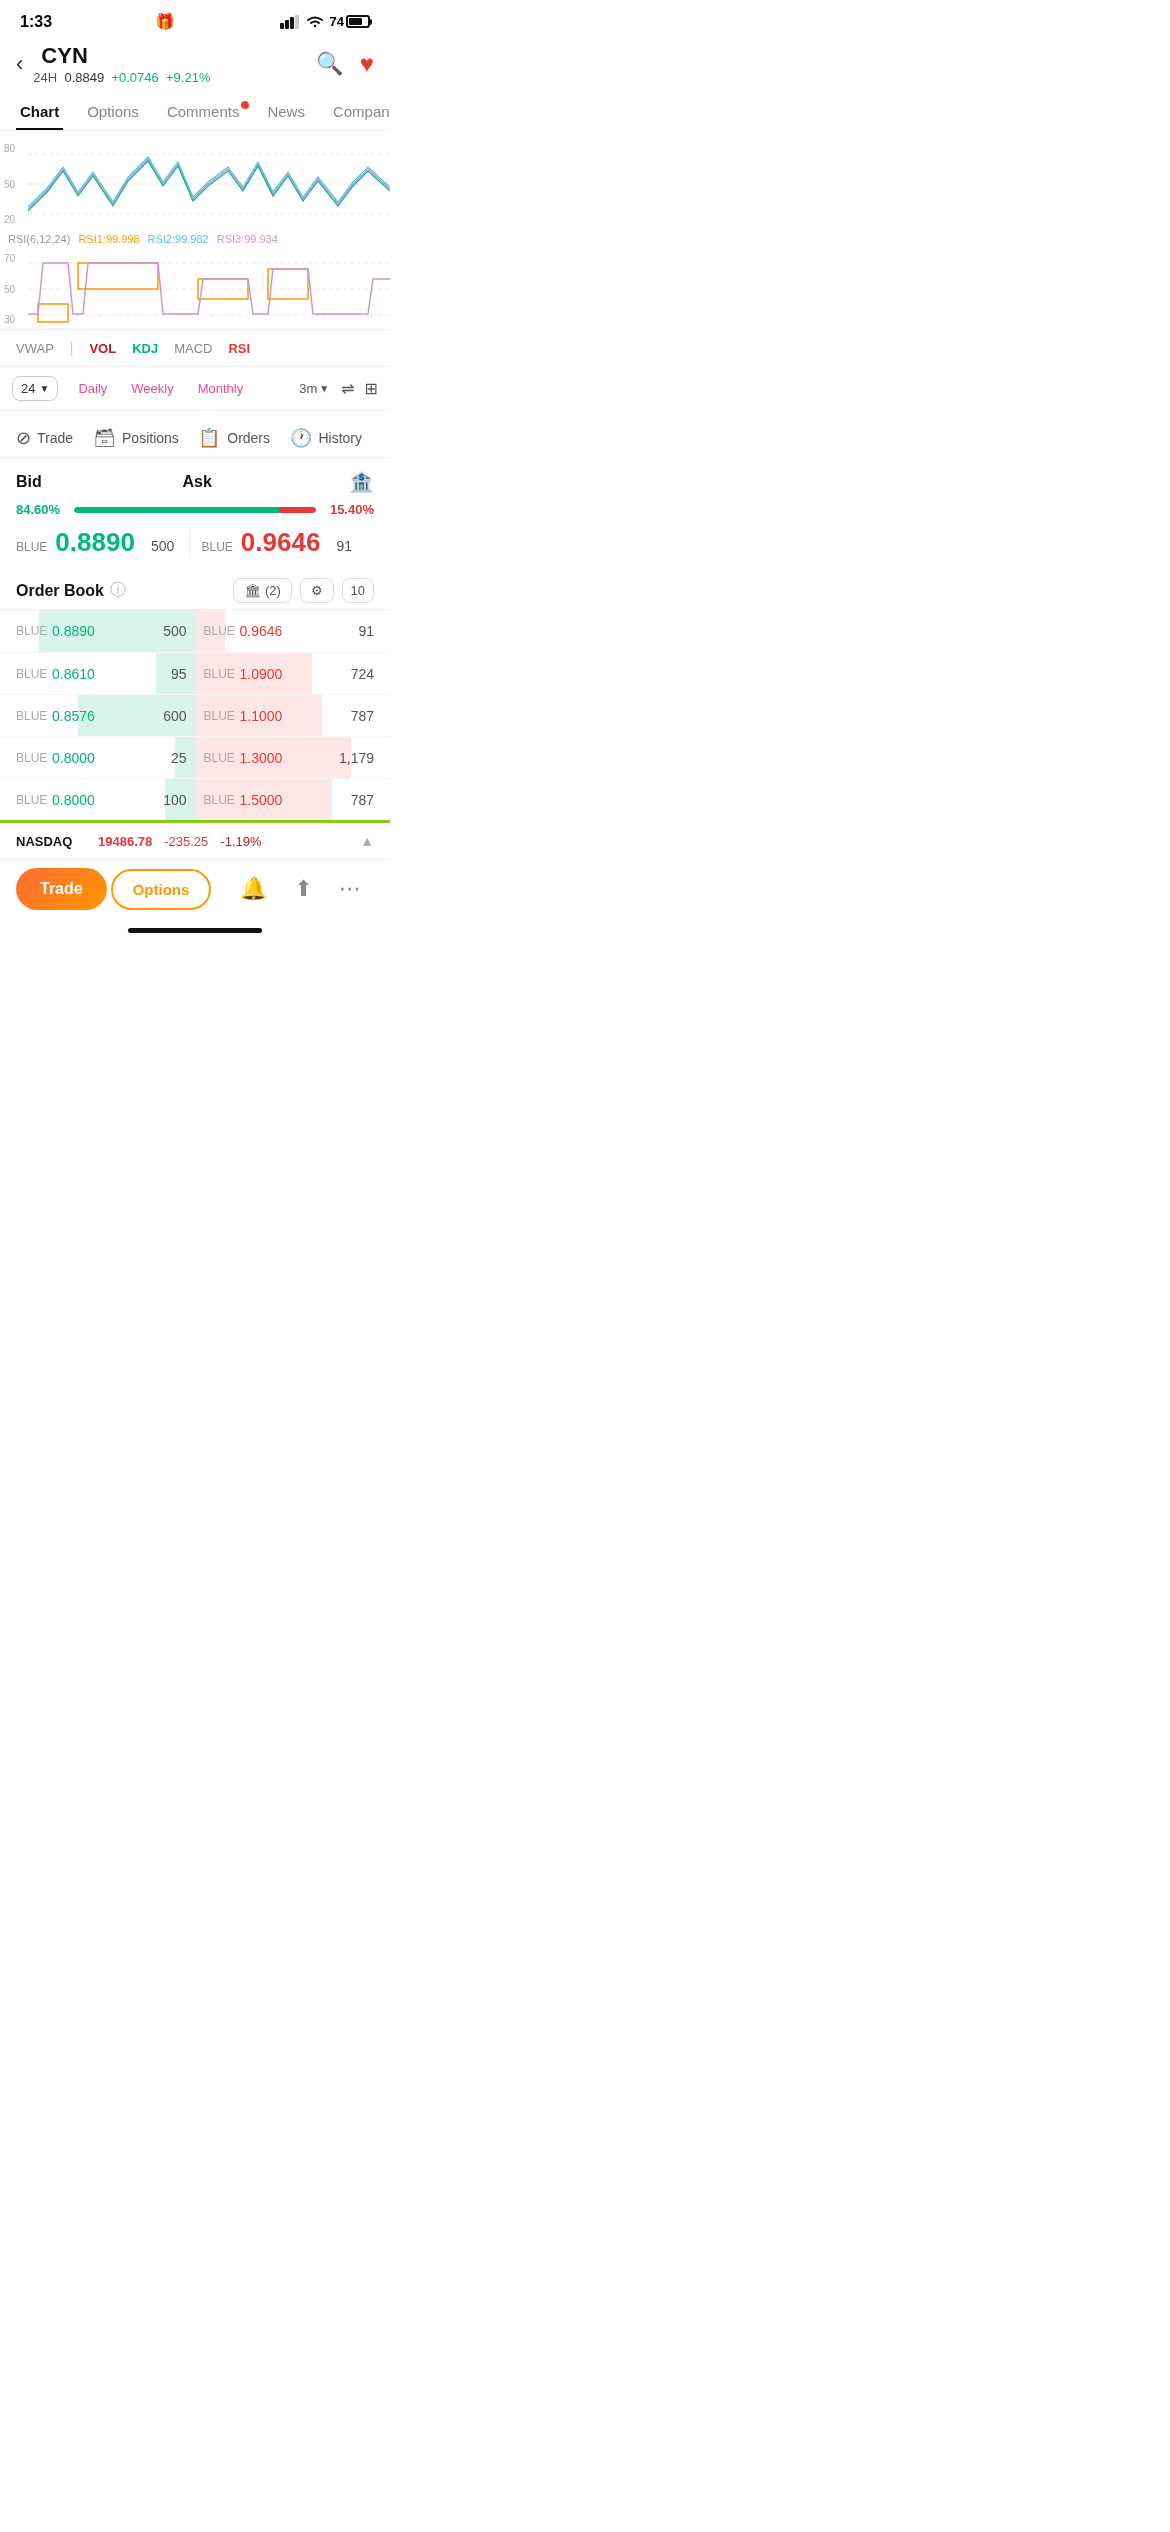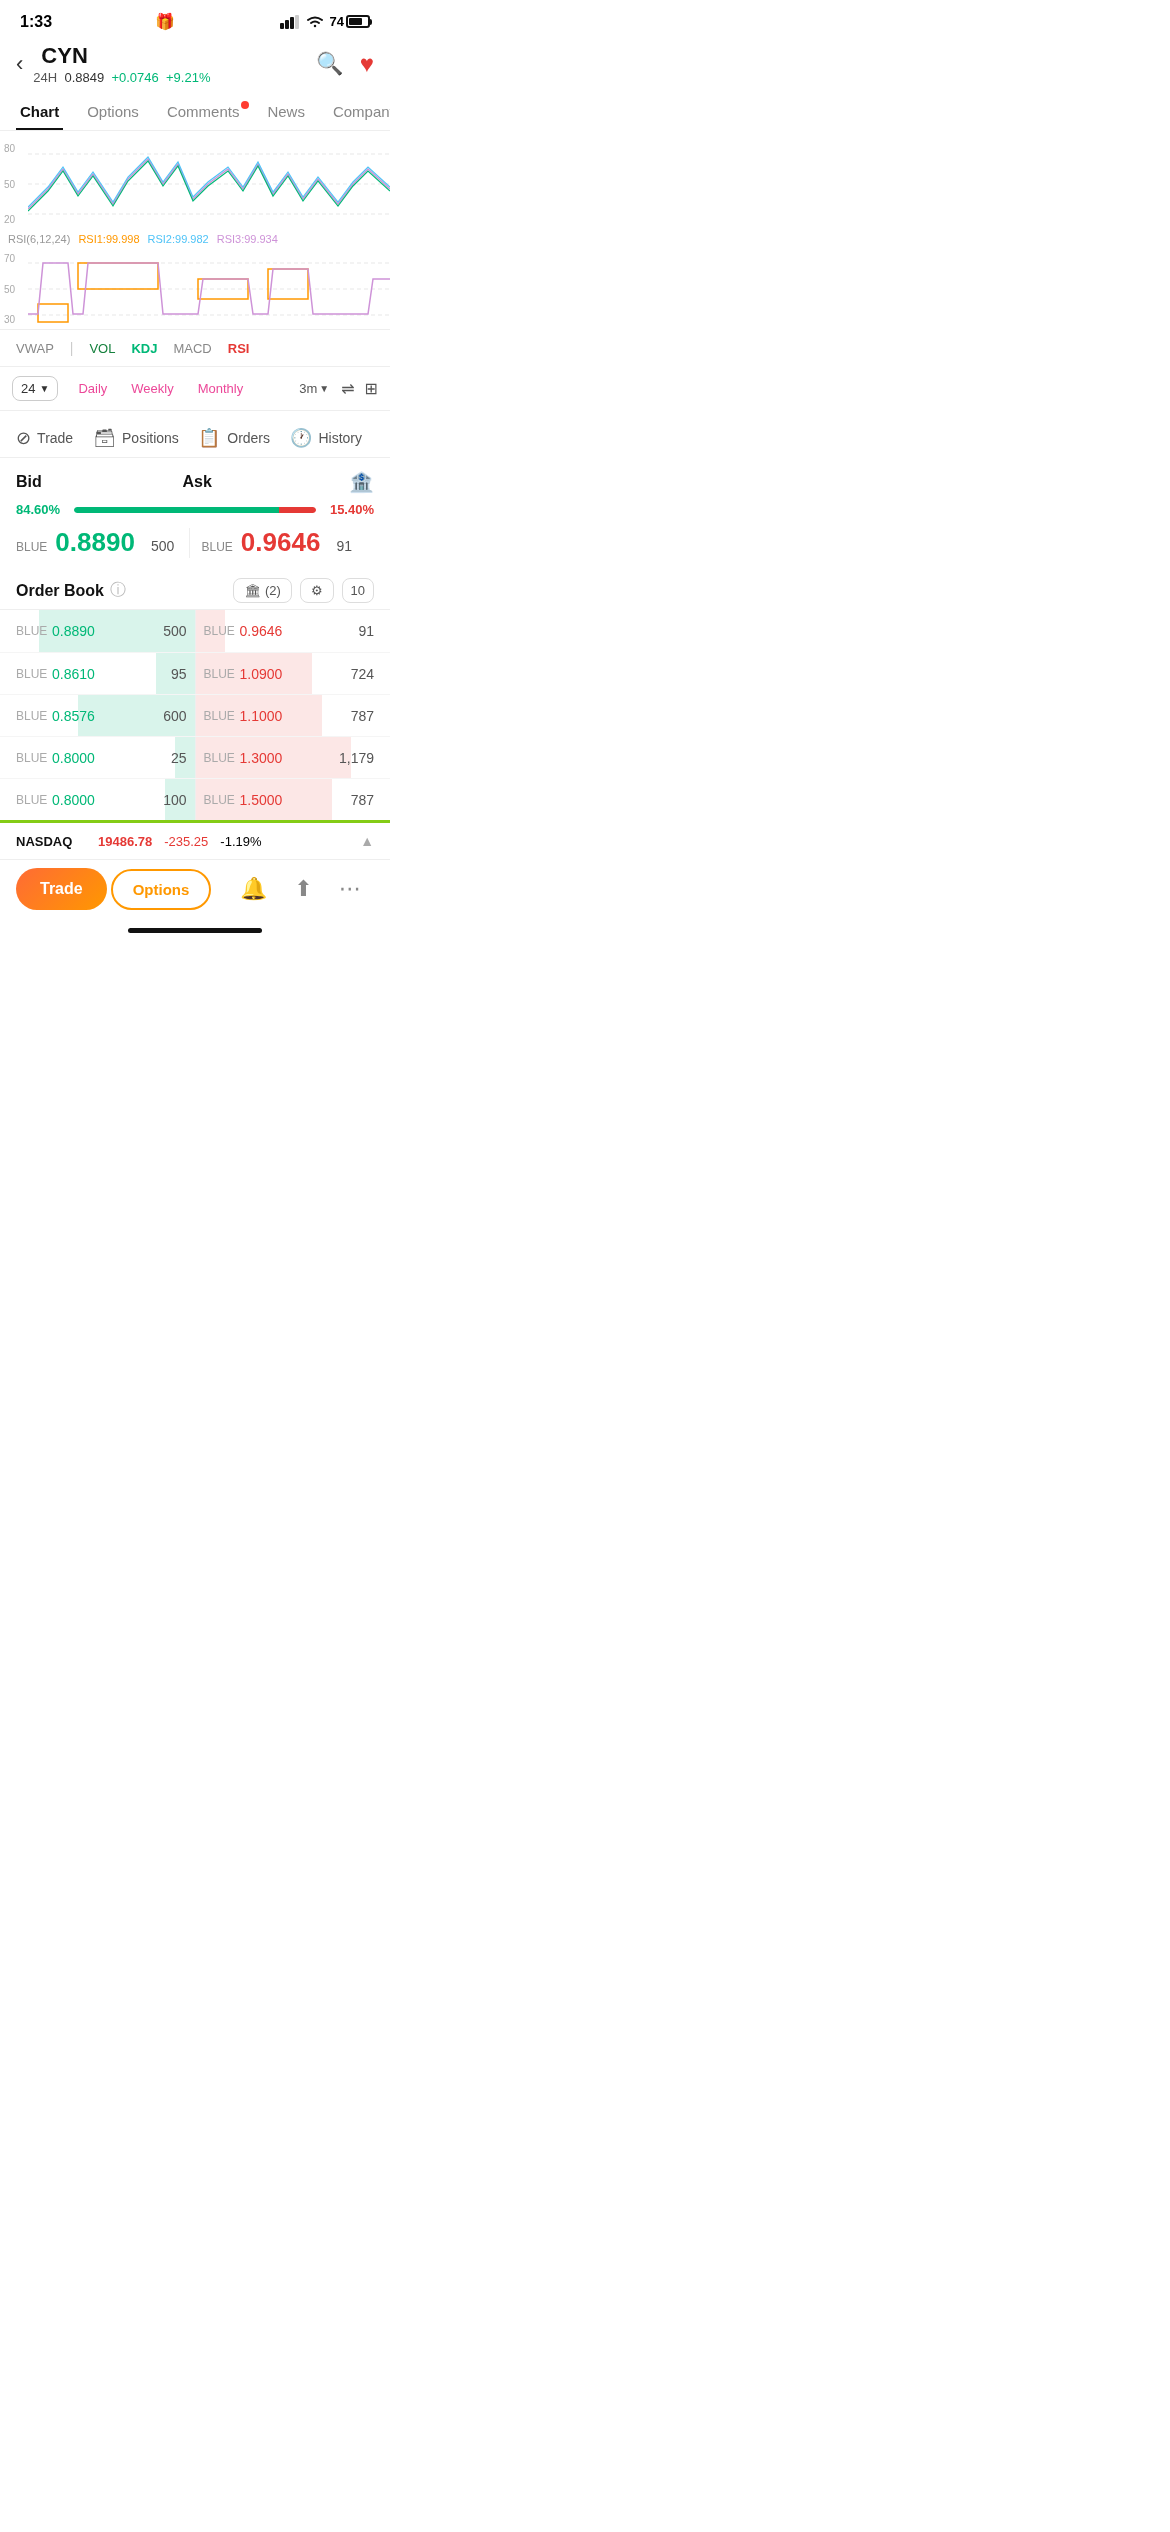--- a/index.html
+++ b/index.html
@@ -119,21 +119,21 @@
       gap: 16px;
       padding: 10px 16px;
       align-items: center;
       border-bottom: 1px solid #eee;
     }
     .indicator {
       font-size: 13px;
       color: #888;
       cursor: pointer;
     }
-    .indicator.active-orange { color: #15803d; font-weight: 400; }
+    .indicator.active-orange { color: #b91c1c; font-weight: 700; }
     .indicator.active-green { color: #00b877; font-weight: 700; }
     .indicator.active-red { color: #e53935; font-weight: 600; }
 
     
     .timeframe-row {
       display: flex;
       align-items: center;
       gap: 0;
       padding: 8px 12px;
       border-bottom: 1px solid #eee;
@@ -317,21 +317,21 @@
       background: #fff;
       border-top: 3px solid #84cc16;
       padding: 10px 16px;
       display: flex;
       align-items: center;
       gap: 12px;
     }
     .ticker-name { font-size: 13px; font-weight: 700; color: #111; min-width: 70px; }
     .ticker-price { font-size: 13px; color: #e53935; font-weight: 600; }
     .ticker-change { font-size: 13px; color: #e53935; }
-    .ticker-pct { font-size: 13px; color: #000000; }
+    .ticker-pct { font-size: 13px; color: #b91c1c; }
     .ticker-arrow { margin-left: auto; font-size: 14px; color: #aaa; }
 
     
     .bottom-nav {
       background: #fff;
       border-top: 1px solid #eee;
       display: flex;
       align-items: center;
       padding: 8px 16px 12px;
       gap: 0;

